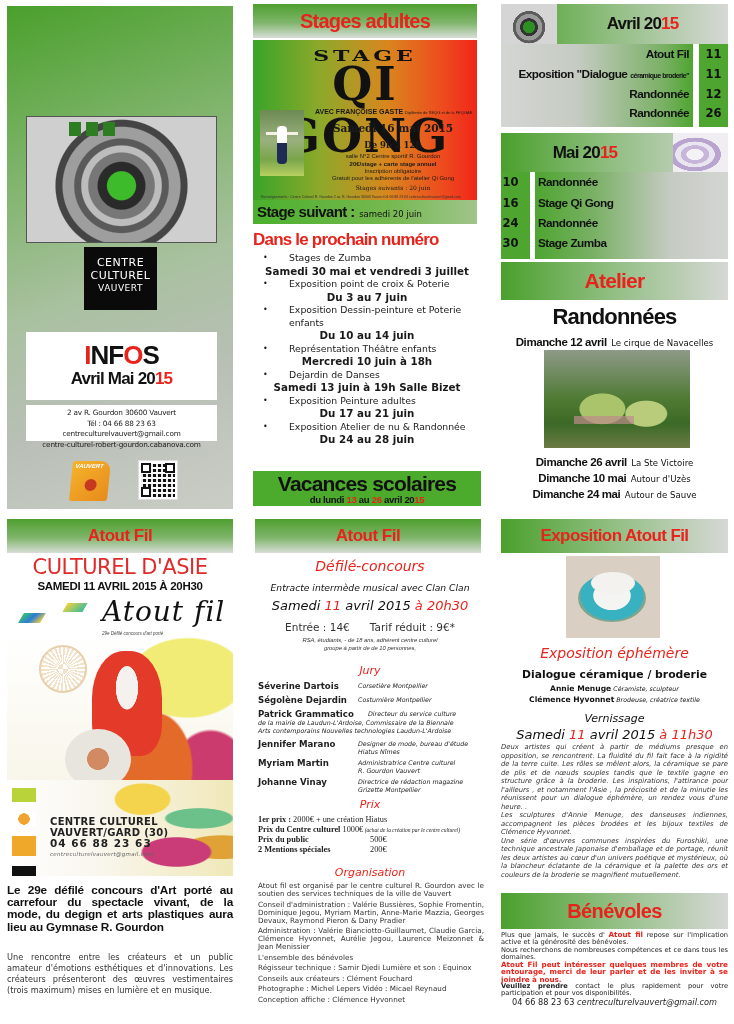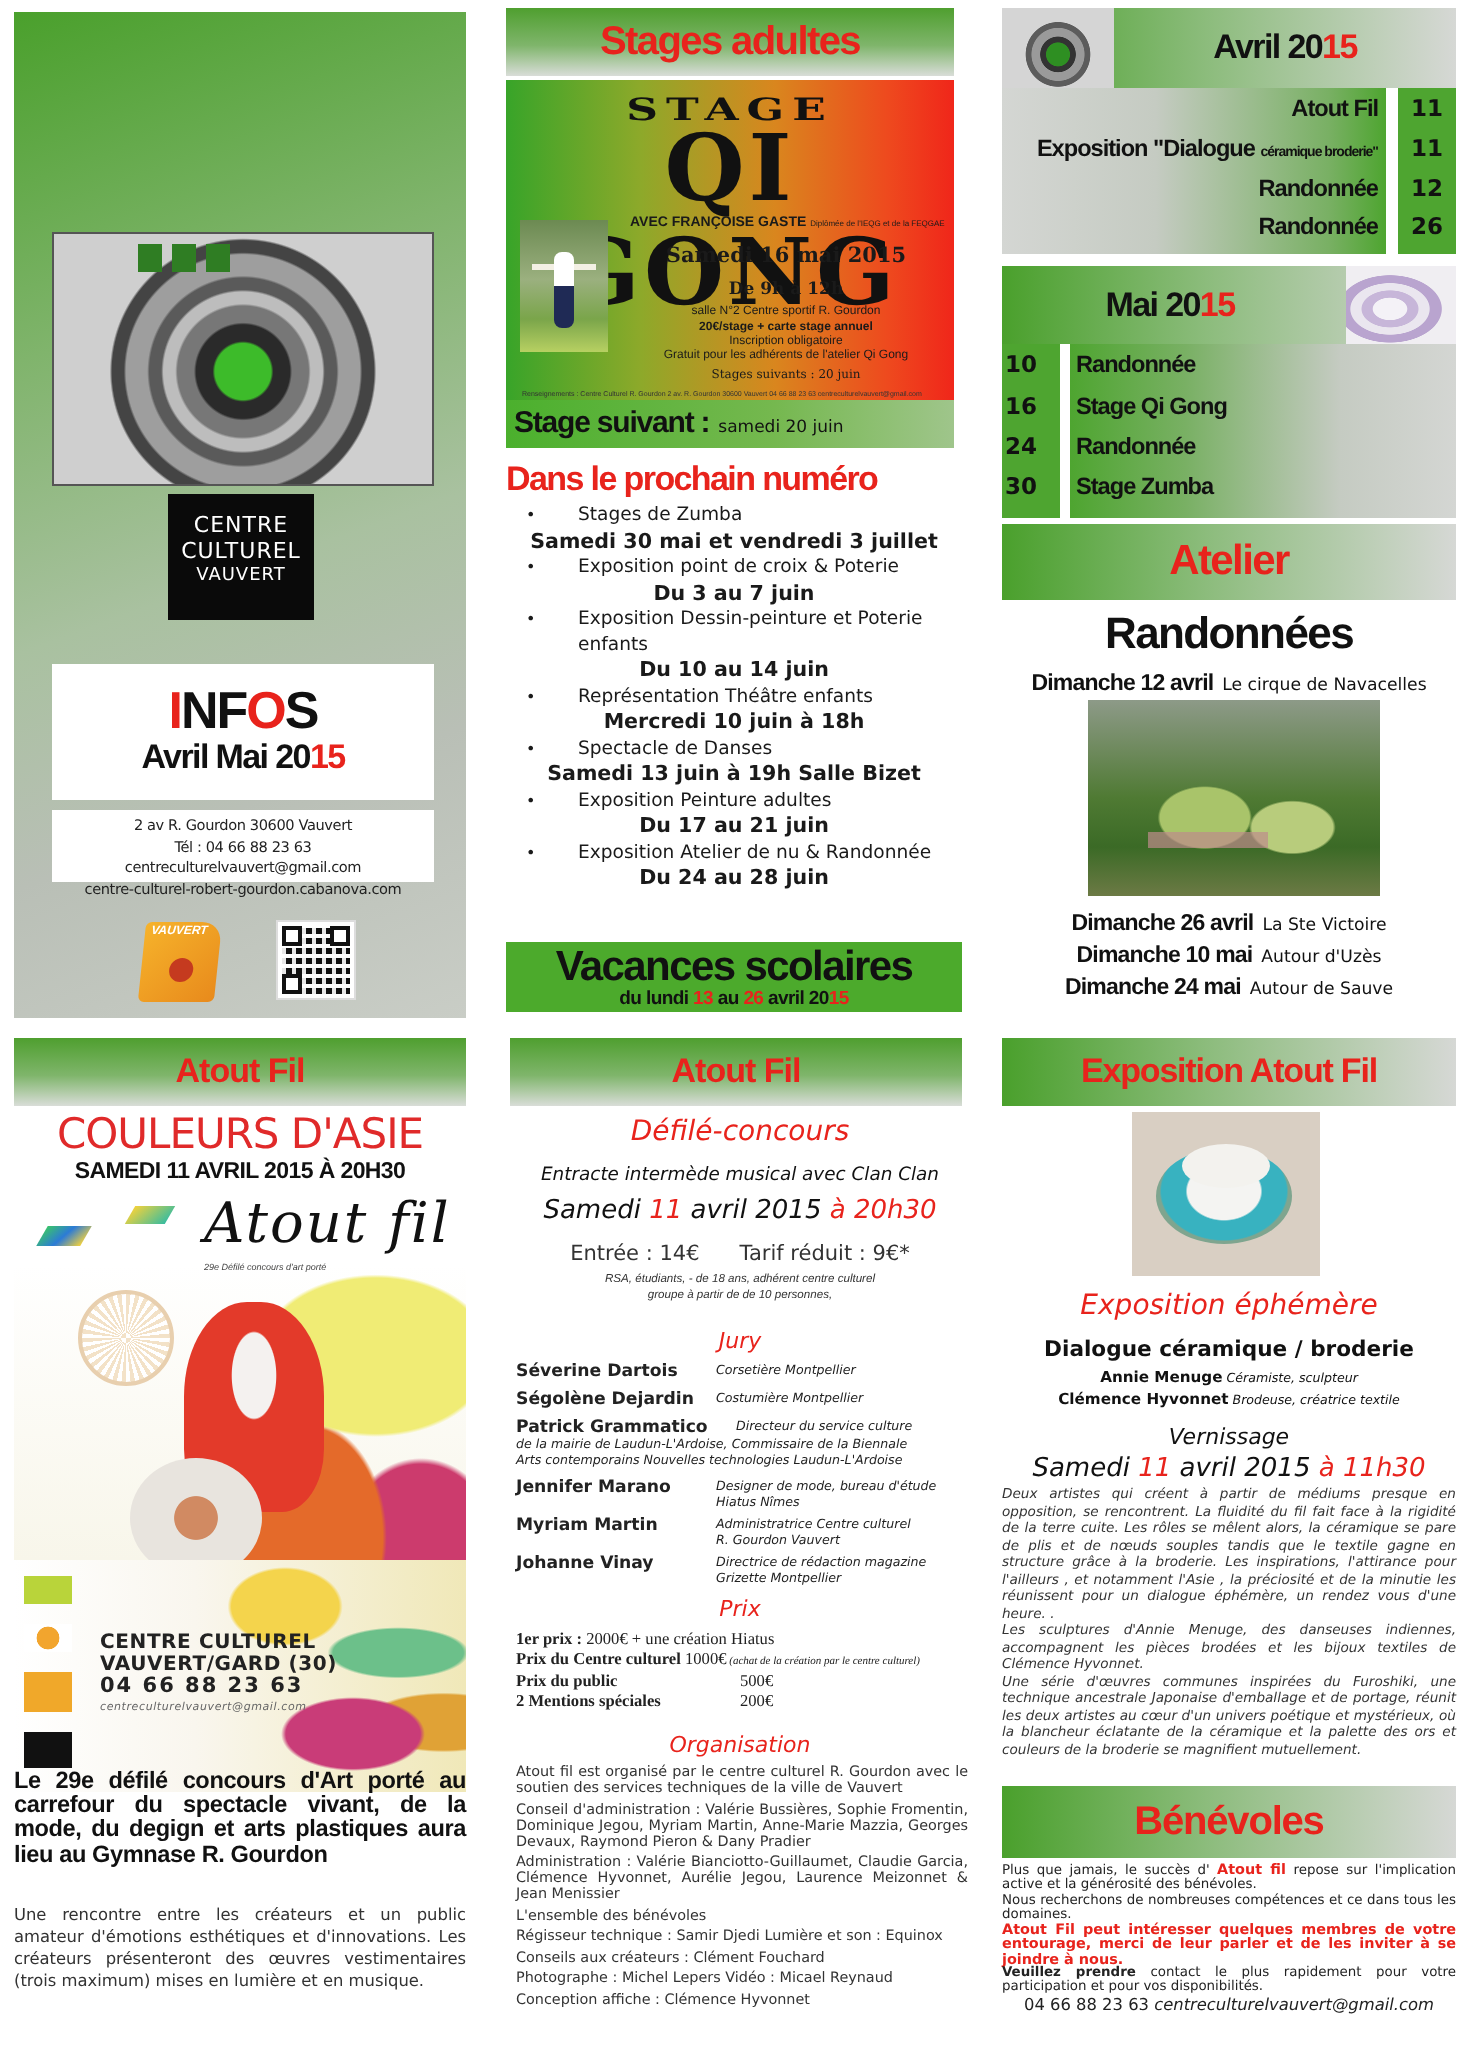--- a/index.html
+++ b/index.html
@@ -230,21 +230,21 @@
 <div id="prochain-title" class="abs">Dans le prochain numéro</div>
 <div id="prochain-list" class="abs">
   <div class="pl-item">Stages de Zumba</div>
   <div class="pl-date">Samedi 30 mai et vendredi 3 juillet</div>
   <div class="pl-item">Exposition point de croix &amp; Poterie</div>
   <div class="pl-date">Du 3 au 7 juin</div>
   <div class="pl-item">Exposition Dessin-peinture et Poterie enfants</div>
   <div class="pl-date">Du 10 au 14 juin</div>
   <div class="pl-item">Représentation Théâtre enfants</div>
   <div class="pl-date">Mercredi 10 juin à 18h</div>
-  <div class="pl-item">Spectacle de Danses</div>
+  <div class="pl-item">Dejardin de Danses</div>
   <div class="pl-date">Samedi 13 juin à 19h Salle Bizet</div>
   <div class="pl-item">Exposition Peinture adultes</div>
   <div class="pl-date">Du 17 au 21 juin</div>
   <div class="pl-item">Exposition Atelier de nu &amp; Randonnée</div>
   <div class="pl-date">Du 24 au 28 juin</div>
 </div>
 <div id="vacances" class="abs">
   <div id="vac-title">Vacances scolaires</div>
   <div id="vac-sub"><span>du lundi </span><span class="red">13</span><span> au </span><span class="red">26</span><span> avril 20</span><span class="red">15</span></div>
 </div>
@@ -286,31 +286,31 @@
     <i></i>
   </div>
 <div class="rando-line" style="top:452px"><b>Dimanche 26 avril</b> <span>La Ste Victoire</span></div>
 <div class="rando-line" style="top:468px"><b>Dimanche 10 mai</b> <span>Autour d'Uzès</span></div>
 <div class="rando-line" style="top:484px"><b>Dimanche 24 mai</b> <span>Autour de Sauve</span></div>
 
 <div id="af1-hdr" class="abs greenhdr">
     <div class="hdr-title">Atout Fil</div>
   </div>
 <div id="poster" class="abs">
-  <div id="poster-title">COULEURS D'ASIE</div>
+  <div id="poster-title">CULTUREL D'ASIE</div>
   <div id="poster-date">SAMEDI 11 AVRIL 2015 À 20H30</div>
   <div id="poster-crane1"></div>
   <div id="poster-crane2"></div>
   <div id="poster-script">Atout fil</div>
   <div id="poster-sub">29e Défilé concours d'art porté</div>
   <div id="poster-fan"></div>
   <div id="poster-hair"></div>
   <div id="poster-hat"></div>
 </div>
-<div class="abs" style="left:7px; top:780px; width:226px; height:116px; overflow:hidden; background:
+<div class="abs" style="left:7px; top:780px; width:226px; height:96px; overflow:hidden; background:
   radial-gradient(ellipse at 85% 40%, #6cc08a 0 12%, transparent 13%),
   radial-gradient(ellipse at 75% 75%, #c93c78 0 14%, transparent 15%),
   radial-gradient(ellipse at 95% 70%, #e0a236 0 12%, transparent 13%),
   radial-gradient(ellipse at 60% 20%, #f4d44c 0 14%, transparent 15%),
   linear-gradient(90deg, #fff 0%, #f9f6ee 40%, #f0e8b8 100%);">
   <div id="poster-logos" style="top:8px">
     <div class="plogo" style="background:#b9d43a"></div>
     <div class="plogo" style="background:radial-gradient(circle,#f2a52e 0 40%,#fff 42%)"></div>
     <div class="plogo" style="background:#f0a82a;height:20px"></div>
     <div class="plogo" style="background:#111;height:18px"></div>

